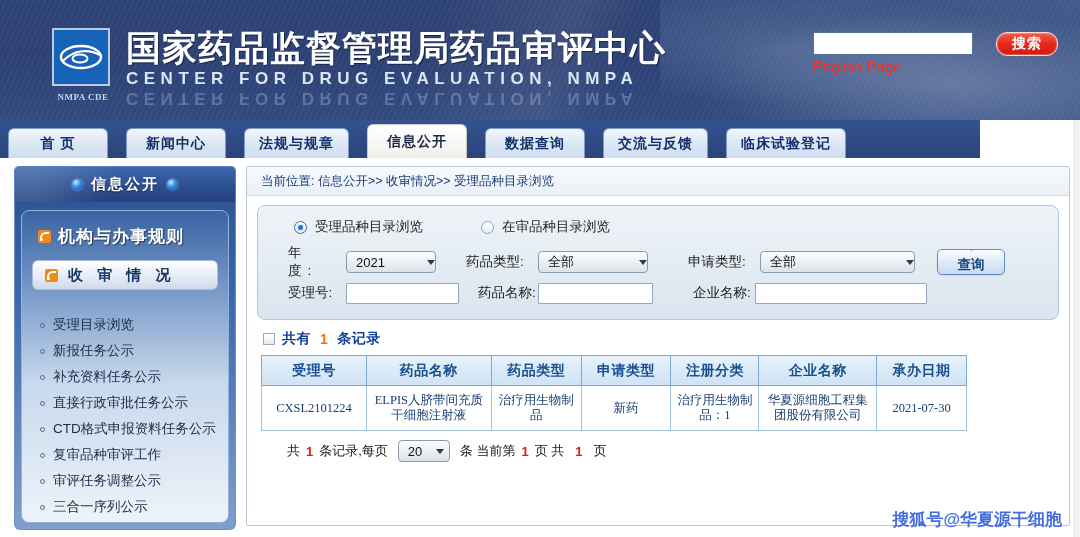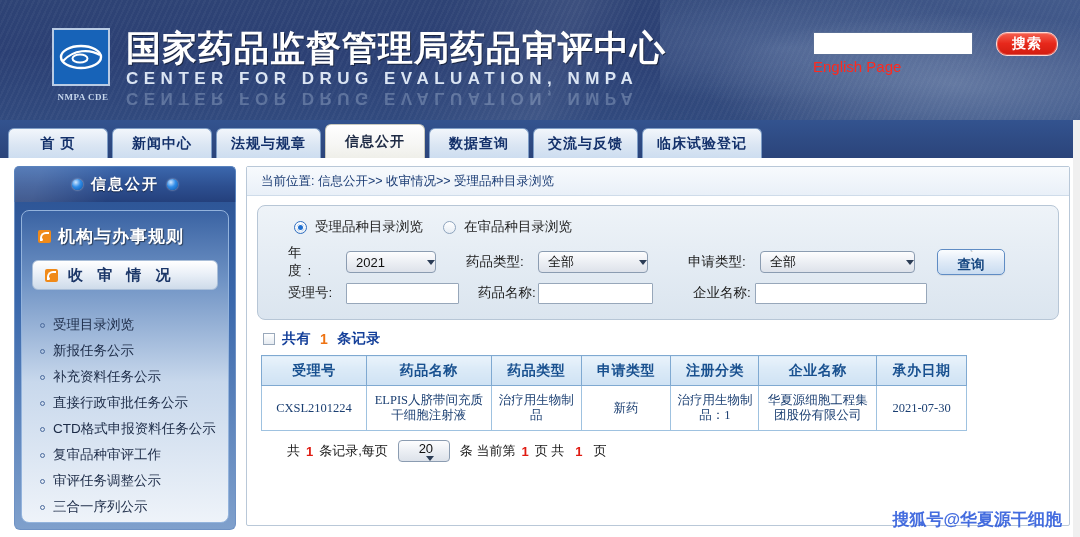--- a/index.html
+++ b/index.html
@@ -64,23 +64,23 @@
     display:flex; align-items:center; justify-content:center; cursor:pointer;
     box-shadow:0 0 0 1px rgba(255,255,255,.25) inset;
   }
   .english-page {
     position:absolute; left:813px; top:58px; color:#ff2a1e; font-size:15px;
     text-decoration:none; font-weight:500;
   }
 
   
   .nav {
-    position:relative; height:38px; width:1080px;
+    position:relative; height:38px; width:980px;
     background:linear-gradient(180deg,#33538f 0%,#2b447a 100%);
-    display:flex; align-items:flex-end; padding-left:8px; gap:4px;
+    display:flex; align-items:flex-end; padding-left:8px; gap:18px;
   }
   .nav-tab {
     height:30px; min-width:100px; padding:0 14px; margin-bottom:0;
     display:flex; align-items:center; justify-content:center;
     background:linear-gradient(180deg,#f2f6fb 0%,#dbe6f3 55%,#cdddf0 100%);
     border-radius:6px 6px 0 0; color:#13306a; font-size:14px; font-weight:bold;
     letter-spacing:1px; cursor:pointer;
     border:1px solid #7e9dc6; border-bottom:none;
   }
   .nav-tab.active {
@@ -151,21 +151,21 @@
     height:29px; display:flex; align-items:center; padding-left:14px;
     font-size:12.5px; color:#1b3c74;
     background:linear-gradient(180deg,#f7fafd 0%,#e9f0f8 100%);
     border-bottom:1px solid #cfdcea;
   }
   .filter-card {
     margin:9px 10px 0 10px; border:1px solid #b7c6d6; border-radius:8px;
     background:linear-gradient(180deg,#eef3f8 0%,#e3ebf3 55%,#dbe5ef 100%);
     padding:10px 12px 11px 12px;
   }
-  .radio-row { display:flex; align-items:center; gap:20px; padding:2px 0 10px 24px; }
+  .radio-row { display:flex; align-items:center; gap:58px; padding:2px 0 10px 24px; }
   .radio-item { display:flex; align-items:center; gap:8px; font-size:13.5px; color:#1d1d1d; cursor:pointer;}
   .radio {
     width:13px; height:13px; border-radius:50%; border:1px solid #8ea4bd;
     background:linear-gradient(180deg,#fff,#e7edf4); position:relative; flex:none;
   }
   .radio.on { border-color:#2f6ec0; }
   .radio.on::after{
     content:""; position:absolute; left:2px; top:2px; width:7px; height:7px; border-radius:50%;
     background:#1f6fd0; box-shadow:0 0 0 1px #fff inset;
   }
@@ -209,21 +209,21 @@
     border:1px solid #9fc2e0; color:#1b3f72; font-size:12.5px; text-align:center;
     padding:7px 4px; background:#fff; line-height:15px;
     font-family:"Liberation Serif","DejaVu Serif",serif;
   }
   .pager { display:flex; align-items:center; gap:5px; padding:9px 0 0 40px; font-size:13px; color:#1a1a1a;}
   .pager .red { color:#e01b12; font-weight:bold; padding:0 1px; }
   .pg-sel {
     height:22px; width:52px; border:1px solid #8b9cb1; border-radius:4px;
     background:linear-gradient(180deg,#fdfdfe 0%,#eceff4 50%,#dde2ea 100%);
     display:flex; align-items:center; justify-content:space-between;
-    padding:0 5px 0 9px; font-size:13px; color:#101010; cursor:pointer; margin:0 5px;flex-direction:column;
+    padding:0 5px 0 9px; font-size:13px; color:#101010; cursor:pointer; margin:0 5px;
   }
   .watermark {
     position:absolute; right:18px; bottom:6px; font-size:17px; font-weight:bold;
     color:#1d4ed8; opacity:.82; letter-spacing:0px;
     text-shadow:0 0 1px rgba(255,255,255,.9);
   }
   .scroll-col { position:absolute; right:0; top:120px; width:7px; height:417px; background:#f0f0f0; }
 </style>
 </head>
 <body>

